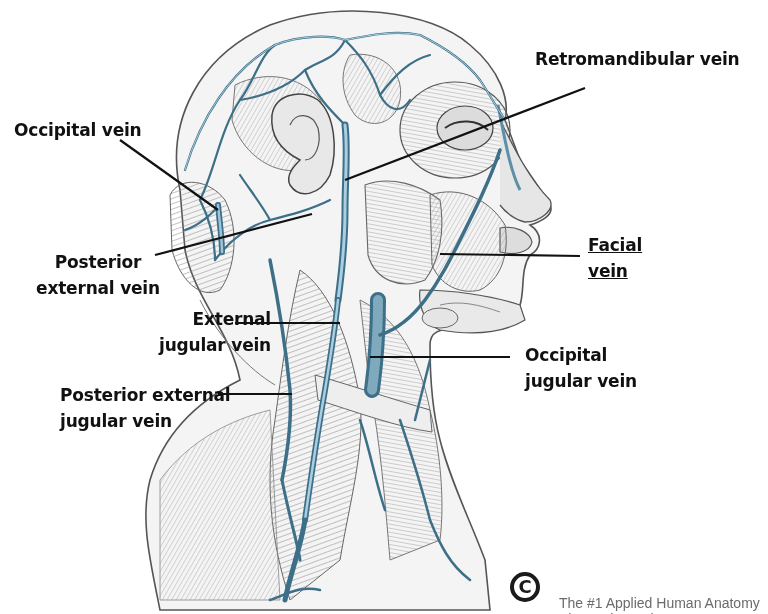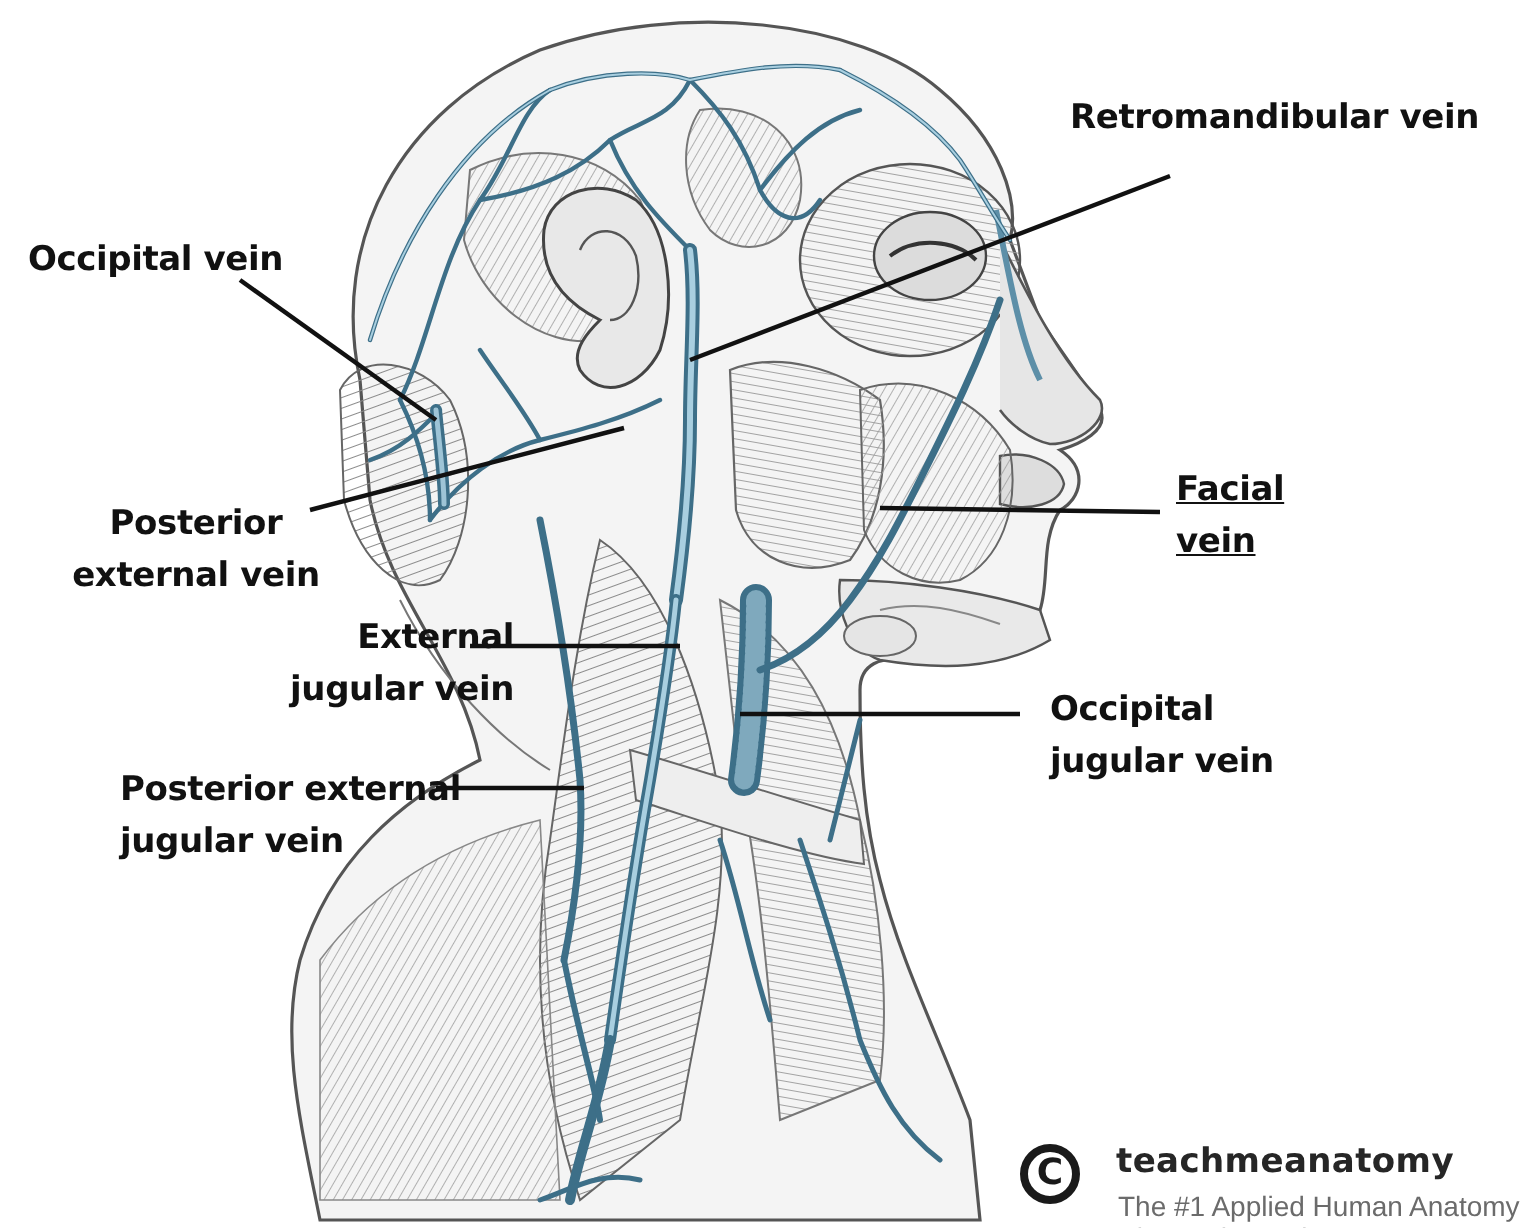--- a/index.html
+++ b/index.html
@@ -145,31 +145,30 @@
     <span>Retromandibular vein</span>
   </div>
   <div class="label center" style="left:33px; top:233px; width:130px;margin-top:16px;">
     <span>Posterior</span>
     <span>external vein</span>
   </div>
   <div class="label" style="left:588px; top:232px;text-decoration:underline;">
     <span>Facial</span>
     <span>vein</span>
   </div>
-  <div class="label right" style="left:122px; top:306px; width:135px;">
+  <div class="label right" style="left:136px; top:306px; width:135px;">
     <span>External</span>
     <span>jugular vein</span>
   </div>
   <div class="label" style="left:525px; top:342px;">
     <span>Occipital</span>
     <span>jugular vein</span>
   </div>
   <div class="label" style="left:37px; top:382px;margin-left:23px;">
     <span>Posterior external</span>
     <span>jugular vein</span>
   </div>
 
   <div id="brand">
     <div class="logo">C</div>
-    <div class="name">teachmeanatomy</div>
     <div class="tag">The #1 Applied Human Anatomy Site on the Web.</div>
   </div>
 </div>
 
 </body></html>

